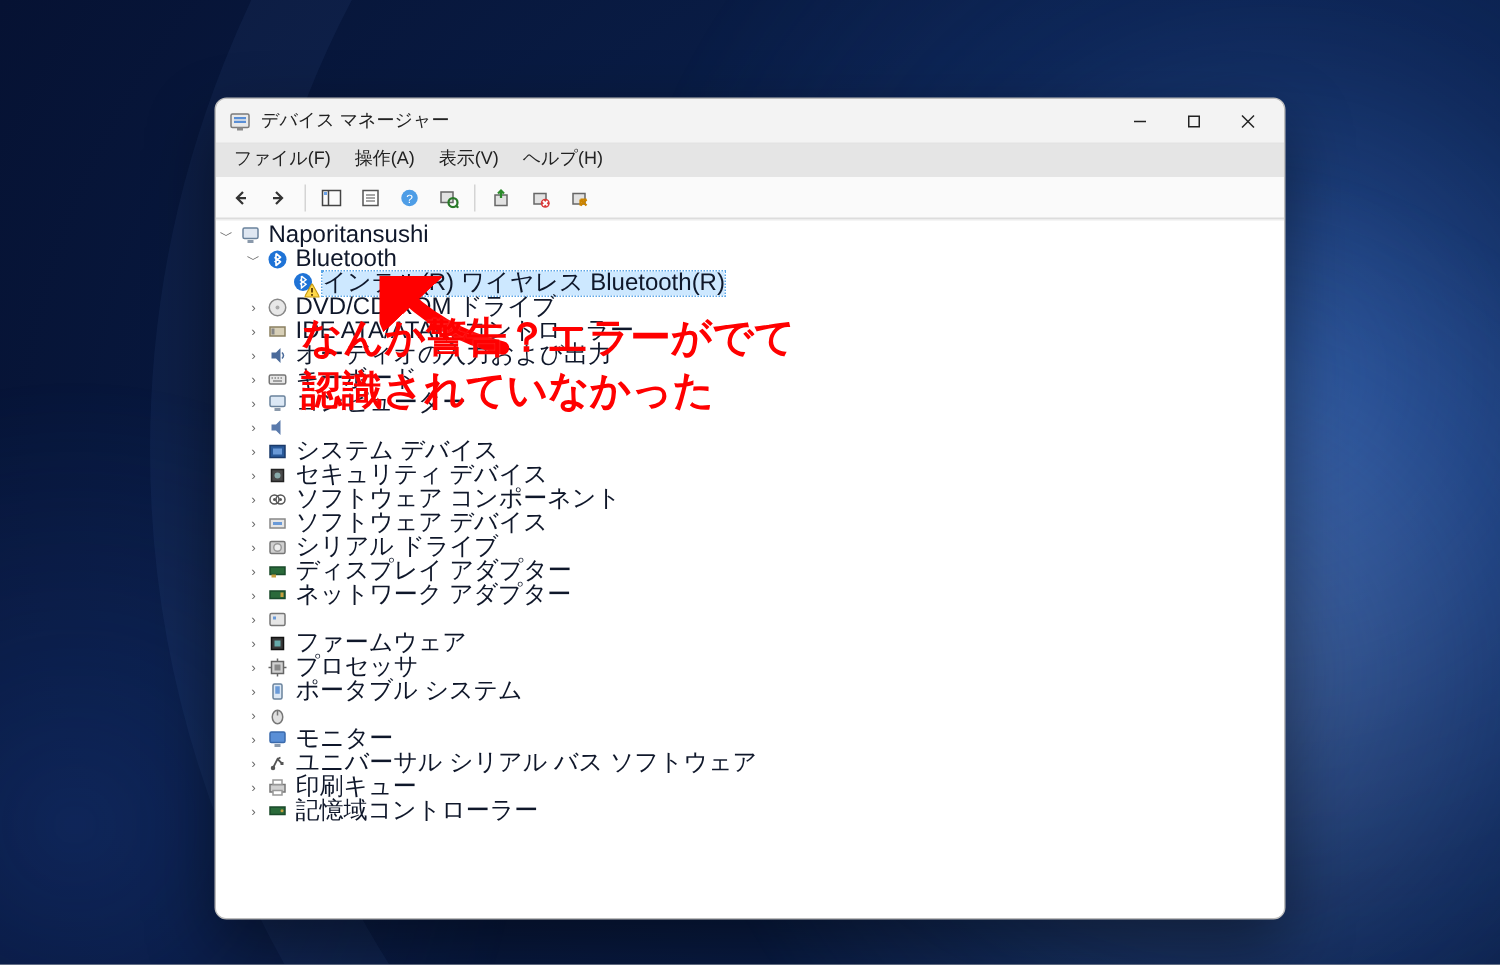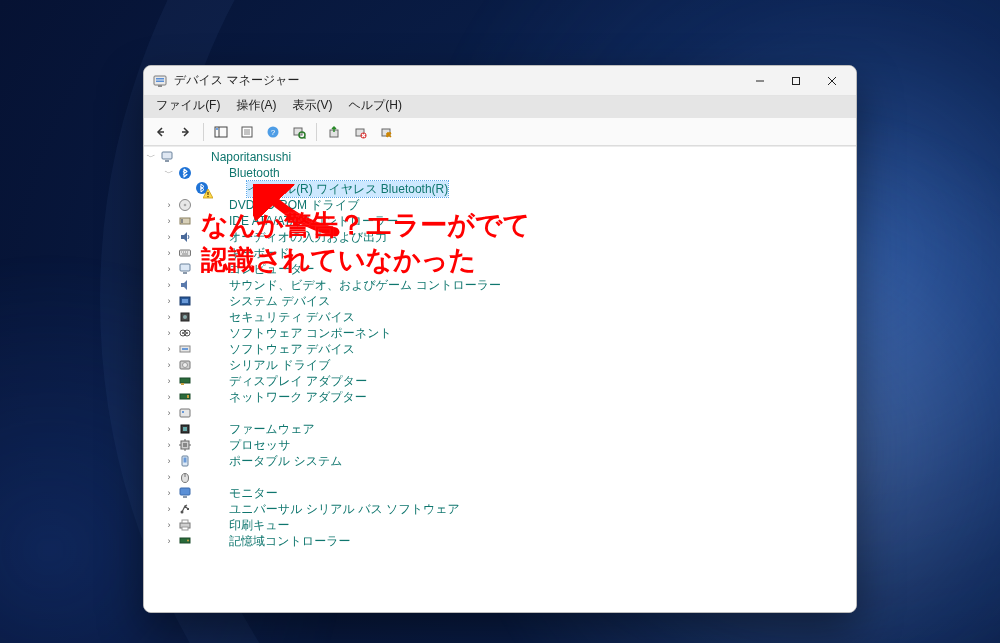--- a/index.html
+++ b/index.html
@@ -125,21 +125,21 @@
 .expander {
   width: 14px; height: 14px;
   display: inline-flex; align-items: center; justify-content: center;
   color: #6a6a6a; font-size: 9px;
   margin-right: 1px;
 }
 .icon {
   width: 16px; height: 16px; margin-right: 4px;
   display: inline-flex; align-items: center; justify-content: center;
 }
-.label { color: #0f766e; font-size: 12px; line-height: 16px; margin-left: 32px; }
+.label { color: #0f172a; font-size: 16px; line-height: 16px; }
 .row.selected .label {
   background: #cde8ff;
   outline: 1px dotted #5aa6e8;
 }
 .row.selected { }
 .warn-wrap { position: relative; width: 16px; height: 16px; }
 
 .annotation {
   position: absolute;
   left: 201px;
@@ -396,21 +396,20 @@
             </li>
 
           <li>
               <div class="row">
             <span class="expander">›</span>
             <span class="icon">
                   <svg width="14" height="14" viewBox="0 0 14 14">
                     <path d="M3 5 L6 5 L9 2 L9 12 L6 9 L3 9 Z" fill="#5a7aac"></path>
                   </svg>
                 </span>
-            <span class="label">サウンド、ビデオ、およびゲーム コントローラー</span>
           </div>
             </li>
 
           <li>
               <div class="row">
             <span class="expander">›</span>
             <span class="icon">
                   <svg width="14" height="14" viewBox="0 0 14 14">
                     <rect x="2" y="3" width="10" height="8" fill="#2a5a9a" stroke="#1a3a6a"></rect>
                     <rect x="4" y="5" width="6" height="4" fill="#6a9ad8"></rect>

